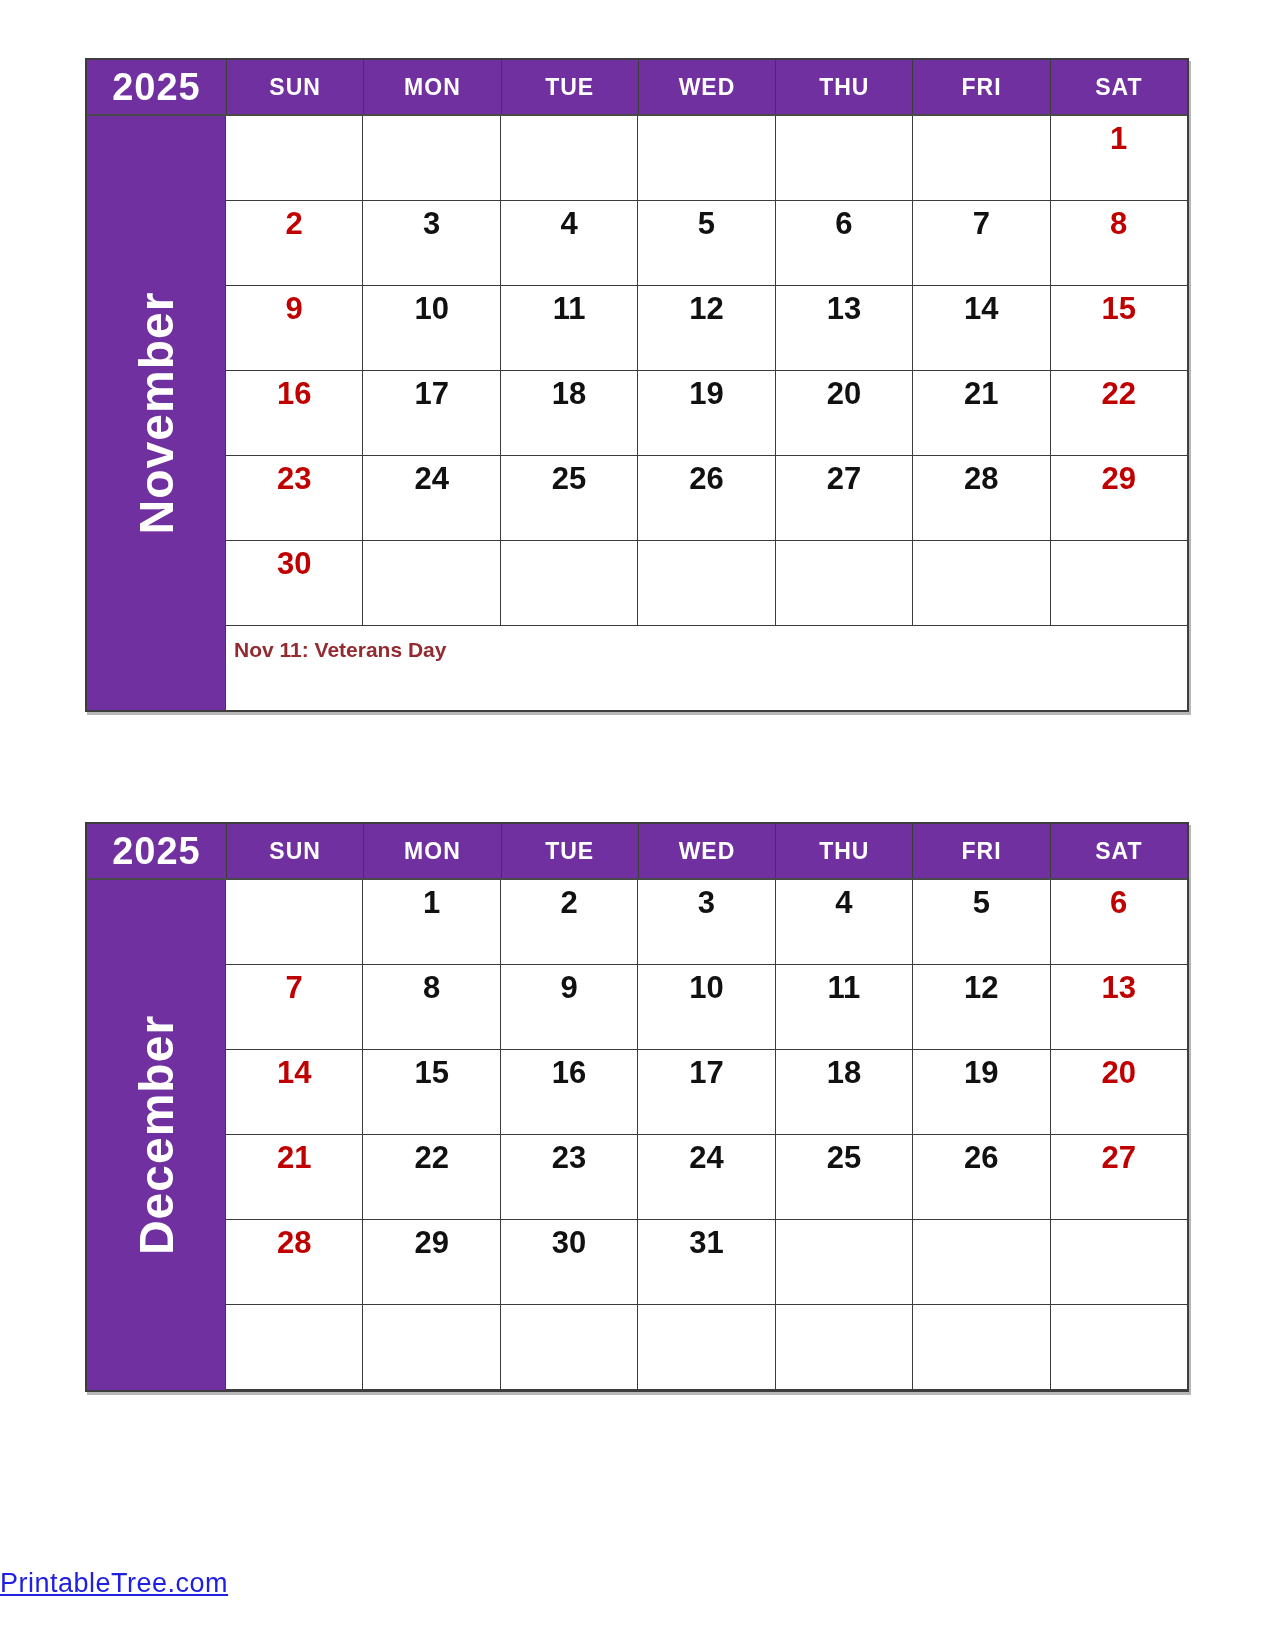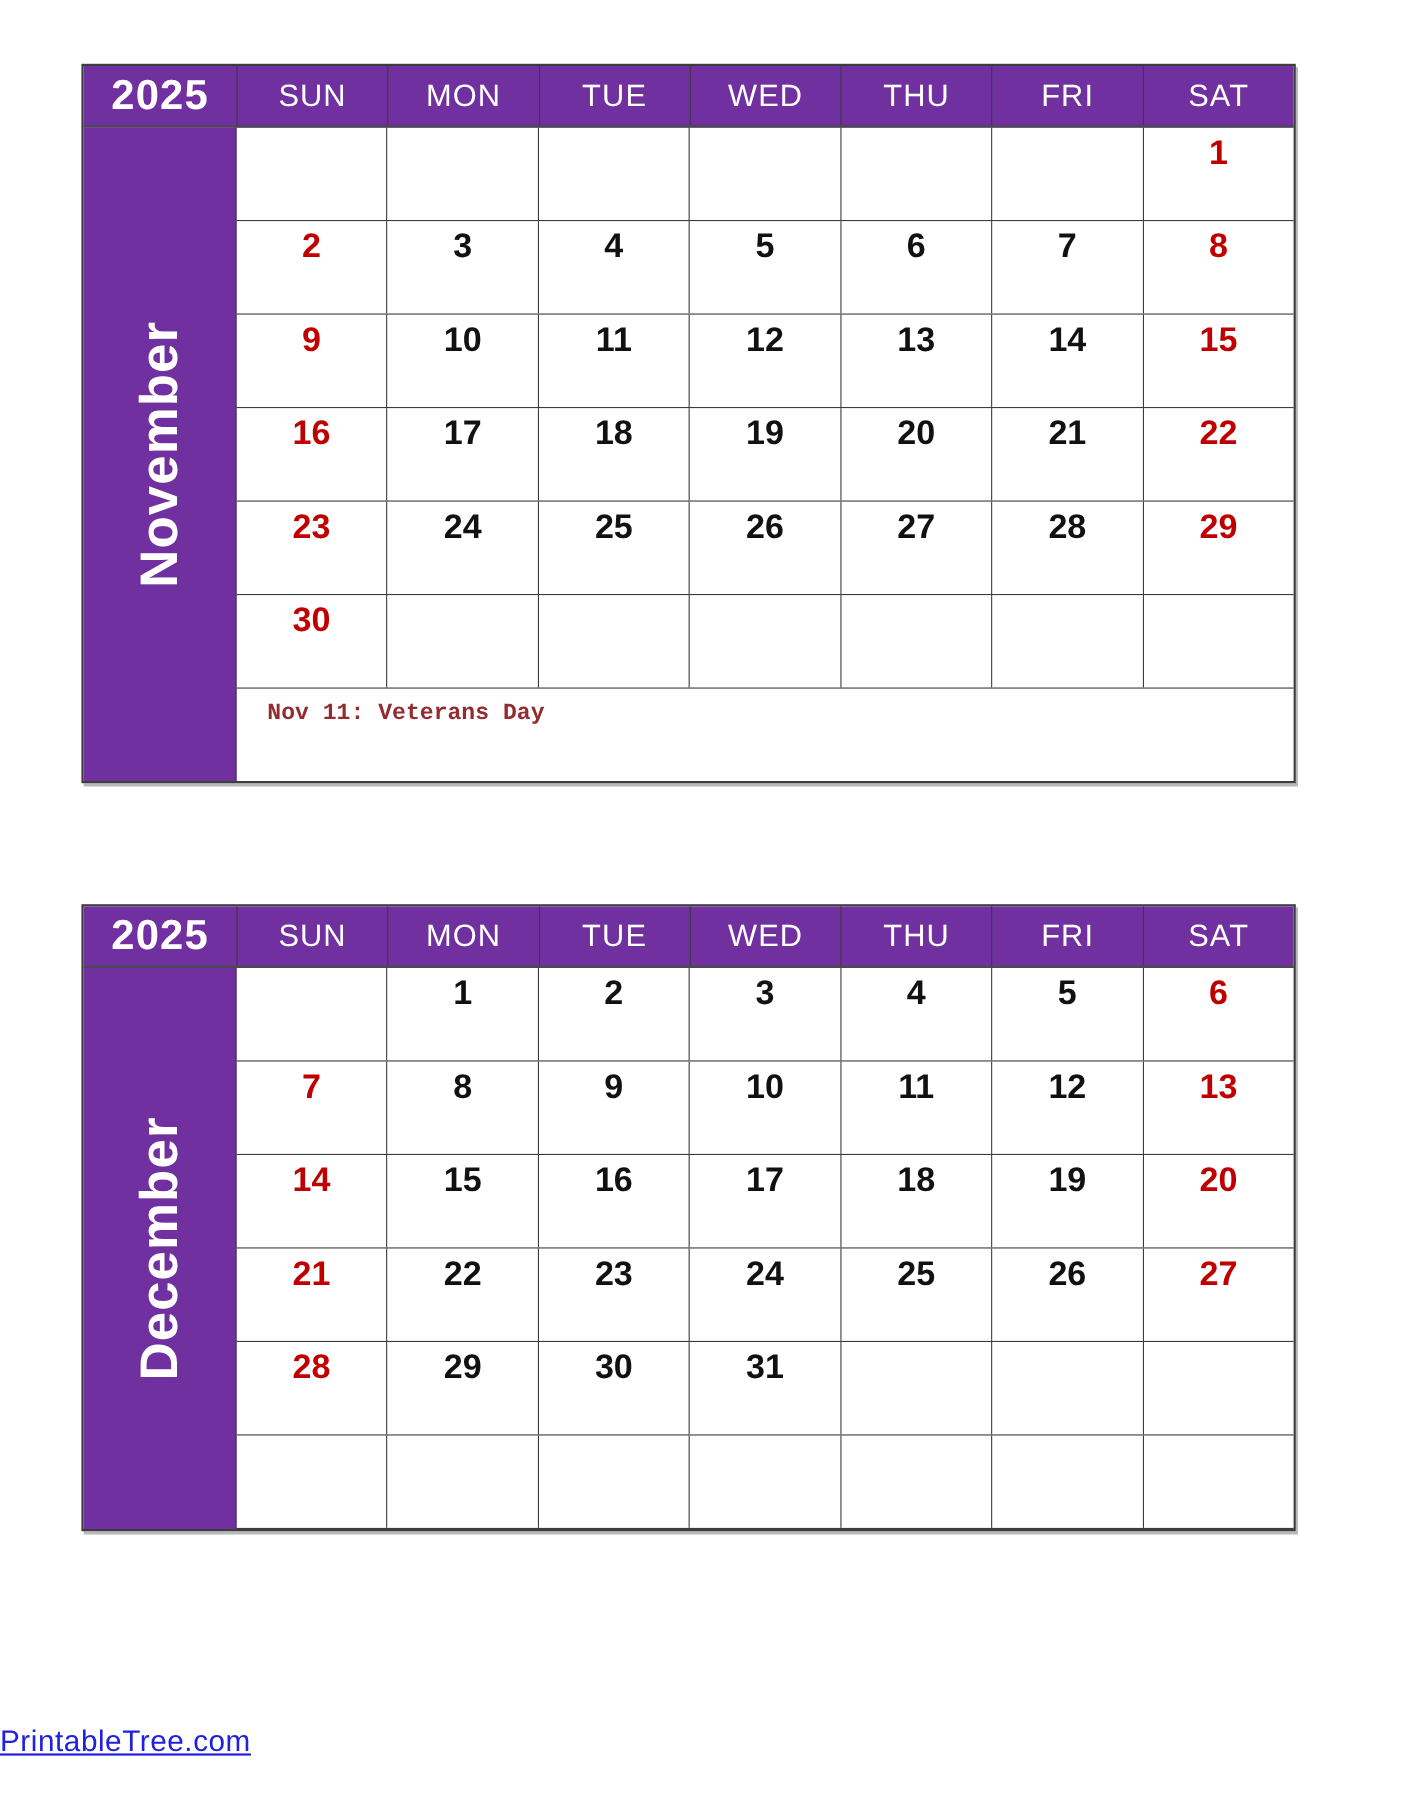--- a/index.html
+++ b/index.html
@@ -13,40 +13,40 @@
   }
   *{margin:0;padding:0;box-sizing:border-box;}
   html,body{background:#ffffff;}
   body{
     position:relative;
     width:1275px;height:1650px;
     font-family:"Liberation Sans","DejaVu Sans",sans-serif;
     overflow:hidden;
   }
   .calendar{
-    position:absolute;left:74px;width:1104px;
+    position:absolute;left:85px;width:1104px;
     border:2px solid var(--outer-line);
     box-shadow:2px 3px 0 rgba(125,125,125,0.55);
     background:#fff;
   }
   .calendar.nov{top:58px;}
   .calendar.dec{top:822px;}
   .header-row{
     display:flex;height:56px;
     background:var(--purple);
     border-bottom:2px solid #4a4a4a;
   }
   .year-cell{
     width:139px;display:flex;align-items:center;justify-content:center;
     color:#fff;font-weight:bold;font-size:38px;letter-spacing:1px;
   }
   .day-cell{
     flex:1;display:flex;align-items:center;justify-content:center;
     border-left:1px solid var(--grid-line);
-    color:#fff;font-weight:normal;font-size:28px;letter-spacing:1px;
+    color:#fff;font-weight:bold;font-size:23px;letter-spacing:1px;
   }
   .body-row{display:flex;}
   .sidebar{
     width:139px;background:var(--purple);
     border-right:1px solid var(--grid-line);
     position:relative;
   }
   .month-label{
     position:absolute;top:50%;left:50%;
     transform:translate(-50%,-50%) rotate(-90deg);
@@ -60,21 +60,21 @@
     text-align:center;padding-top:6px;
   }
   .date-cell:last-child{border-right:none;}
   .num{
     font-weight:bold;font-size:31px;color:var(--black);
     line-height:1.1;display:inline-block;
   }
   .date-cell:first-child .num,
   .date-cell:last-child .num{color:var(--red);}
   .notes{
-    height:84px;padding:8px 0 0 28px;font-family:Liberation Mono, monospace;
+    height:84px;padding:8px 0 0 8px;
   }
   .holiday-line{
     color:var(--maroon);font-weight:bold;font-size:21px;line-height:1.55;
   }
   .footer{
     position:absolute;top:1568px;left:0;width:100%;text-align:left;
   }
   .footer a{
     color:var(--link);font-size:27px;letter-spacing:0.5px;
     text-decoration:underline;font-weight:normal;

